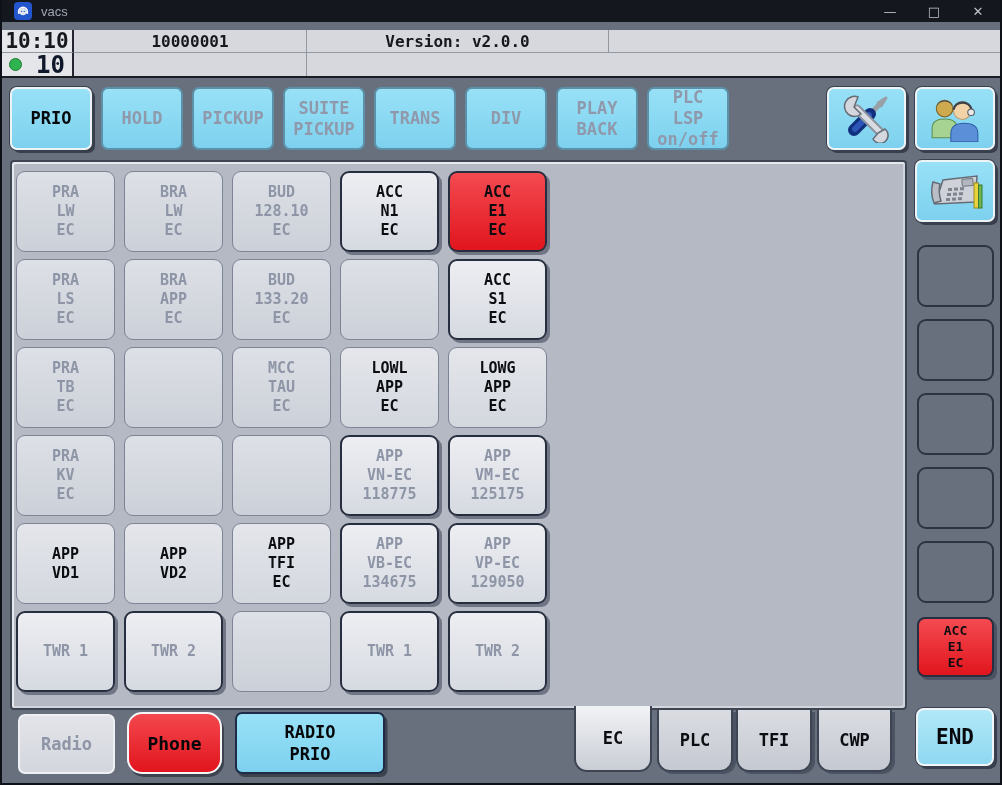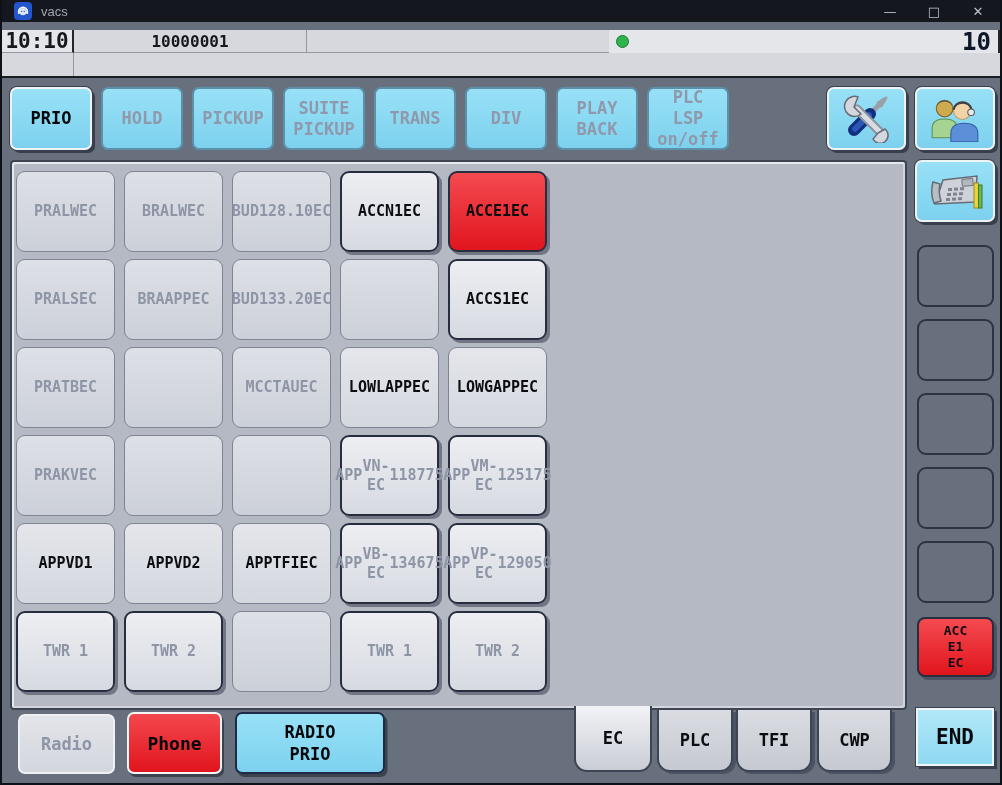--- a/index.html
+++ b/index.html
@@ -41,50 +41,50 @@
   .people-btn{position:absolute;left:913px;top:87px;width:80px;height:63px;}
 
   
   .panel{position:absolute;left:8px;top:160px;width:897px;height:550px;background:#b5b9c4;
     border:2px solid #3d4452;border-radius:4px;box-sizing:border-box;
     box-shadow:inset 2px 2px 0 rgba(246,248,251,.75),inset -2px -2px 0 rgba(246,248,251,.45);}
 
   .grid{position:absolute;left:14px;top:171px;display:grid;
     grid-template-columns:repeat(5,99px);grid-auto-rows:81px;column-gap:9px;row-gap:7px;z-index:2;}
   .cell{border-radius:9px;background:linear-gradient(#dde0e6,#ccd0d8);border:1.5px solid #7d8494;
-    color:#8e95a6;display:flex;align-items:center;justify-content:center;
+    color:#8e95a6;display:flex;flex-direction:column;align-items:center;justify-content:center;
     font-weight:bold;font-size:15px;line-height:19px;box-sizing:border-box;text-align:center;}
   .cell.blank{}
   .cell.black{color:#0b0d11;background:linear-gradient(#e4e6eb,#d3d7de);}
   .cell.sel,.cell.mon{background:linear-gradient(#edeef2,#d6dae1);border:2px solid #272e3f;
     box-shadow:3px 3px 0 rgba(45,52,70,.5);}
   .cell.sel{color:#0b0d11;}
   .cell.red,.side-red{background:linear-gradient(#f44a51,#e1151d);border:2px solid #272e3f;
     color:#0b0d11;box-shadow:3px 3px 0 rgba(45,52,70,.5);}
   .ln{display:block;}
 
   
   .side-phone-btn{position:absolute;left:913px;top:160px;width:80px;height:62px;}
   .slot{position:absolute;left:915px;width:77px;height:62px;border:2px solid #2c3342;
     border-radius:9px;box-sizing:border-box;}
   .slot1{top:245px}.slot2{top:319px}.slot3{top:393px}.slot4{top:467px}.slot5{top:541px}
   .side-red{position:absolute;left:915px;top:617px;width:77px;height:60px;border-radius:8px;
     display:flex;flex-direction:column;align-items:center;justify-content:center;
     font-weight:bold;font-size:13px;line-height:16px;box-sizing:border-box;}
   .end-btn{position:absolute;left:914px;top:708px;width:78px;height:58px;
-    background:linear-gradient(#b2e8f8,#8ed8f1);border:2px solid #f0f5f8;border-radius:0;
+    background:linear-gradient(#b2e8f8,#8ed8f1);border:2px solid #f0f5f8;border-radius:8px;
     box-shadow:0 0 0 1px #39404e,3px 3px 0 rgba(16,21,32,.55);color:#06080c;font-weight:bold;
     font-size:21px;display:flex;align-items:center;justify-content:center;box-sizing:border-box;}
 
   
   .radio-btn{position:absolute;left:16px;top:714px;width:97px;height:60px;
     background:linear-gradient(#e2e4e9,#d3d6dd);border:2px solid #eef0f4;border-radius:7px;
     color:#8e95a6;font-weight:bold;font-size:17px;display:flex;align-items:center;justify-content:center;box-sizing:border-box;}
   .phone-btn{position:absolute;left:125px;top:712px;width:95px;height:62px;
-    background:linear-gradient(#f4474e,#e1151d);border:2px solid #f4f6f8;border-radius:7px;
+    background:linear-gradient(#f4474e,#e1151d);border:2px solid #f4f6f8;border-radius:15px;
     color:#05070a;font-weight:bold;font-size:18px;display:flex;align-items:center;justify-content:center;
     box-shadow:2px 3px 0 rgba(16,21,32,.5);box-sizing:border-box;}
   .rprio-btn{position:absolute;left:233px;top:712px;width:150px;height:62px;
     background:linear-gradient(#98e1f7,#7dd1ee);border:2px solid #1d2b46;border-radius:7px;
     color:#05070a;font-weight:bold;font-size:17px;line-height:22px;display:flex;flex-direction:column;
     align-items:center;justify-content:center;box-shadow:2.5px 3px 0 rgba(16,21,32,.5);box-sizing:border-box;}
 
   
   .tabs div.tab{position:absolute;height:62px;background:linear-gradient(#dadce2,#c5c9d1);
     border:2px solid #3d4452;border-top:none;border-radius:0 0 13px 13px;display:flex;
@@ -117,20 +117,21 @@
     <div class="win-controls">
       <span class="win-btn">—</span>
       <span class="win-btn">□</span>
       <span class="win-btn">✕</span>
     </div>
   </div>
 
   <div class="statusbar">
     <div class="sb-cell sb-c1 sb-r1 sb-time">10:10</div>
     <div class="sb-cell sb-c2 sb-r1">10000001</div>
+    <div class="sb-cell sb-c3 sb-r1">Version: v2.0.0</div>
     <div class="sb-cell sb-r1"></div>
     <div class="sb-cell sb-c1 sb-sub">
       <span class="dot"></span>
       <span class="sb-count">10</span>
     </div>
     <div class="sb-cell sb-c3"></div>
   </div>
 
   <div class="toolbar">
 

